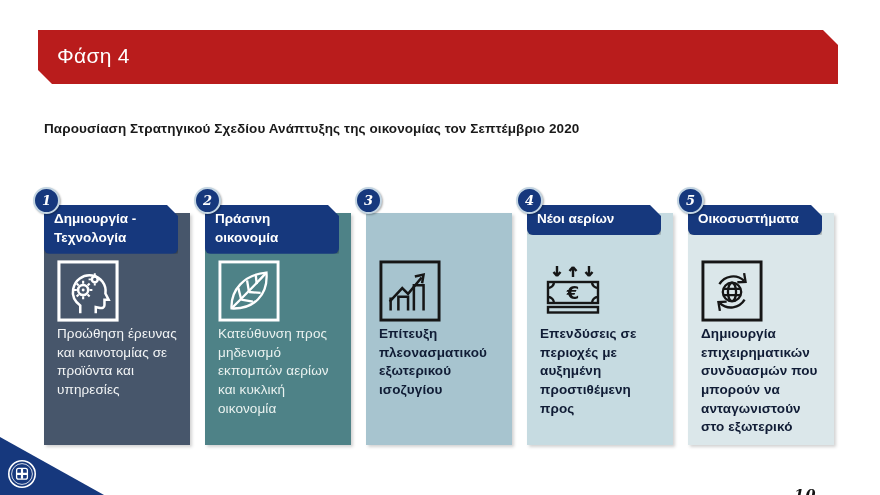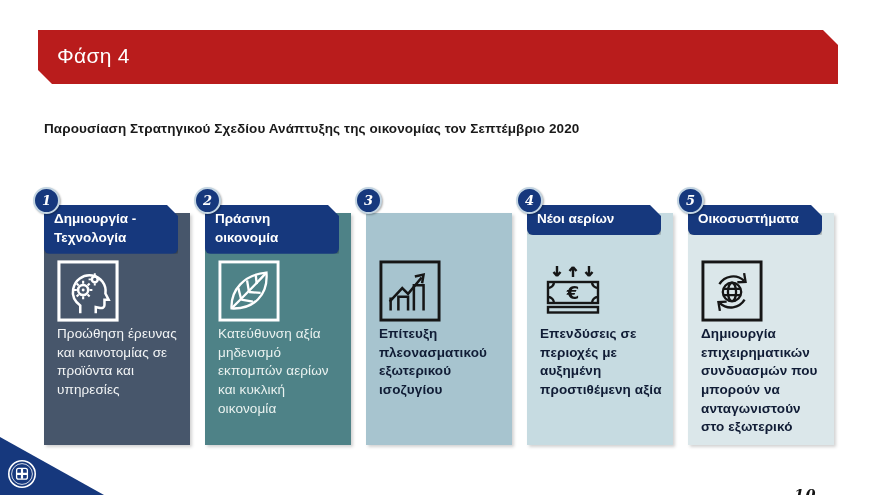--- a/index.html
+++ b/index.html
@@ -99,21 +99,21 @@
     <div class="badge">2</div>
     <div class="hdr">Πράσινη οικονομία</div>
     <div class="icon-wrap">
       <svg width="62" height="62" viewBox="0 0 64 64" fill="none" stroke="#ffffff" stroke-width="2.4">
         <rect x="2" y="2" width="60" height="60" stroke-width="3"></rect>
         <path d="M14 50 C13 31 27 15 50 13 C52 36 37 51 14 50 Z"></path>
         <path d="M14 50 C25 39 38 26 50 13"></path>
         <path d="M24 41 L21 29 M32 33 L30 21 M40 25 L39 16 M24 41 L36 43 M32 33 L44 34"></path>
       </svg>
     </div>
-    <div class="desc">Κατεύθυνση αξία μηδενισμό εκπομπών αερίων και κυκλική οικονομία</div>
+    <div class="desc">Κατεύθυνση προς μηδενισμό εκπομπών αερίων και κυκλική οικονομία</div>
   </div>
 
   <div class="col c3">
     <div class="body"></div>
     <div class="badge">3</div>
     <div class="icon-wrap">
       <svg width="62" height="62" viewBox="0 0 64 64" fill="none" stroke="#161616" stroke-width="2.6">
         <rect x="2" y="2" width="60" height="60" stroke-width="3"></rect>
         <path d="M12 52 V40 H14"></path>
         <path d="M20 52 V38 H30 V52"></path>
@@ -133,21 +133,21 @@
       <svg width="66" height="62" viewBox="0 0 66 62" fill="none" stroke="#161616" stroke-width="2.4">
         <path d="M17 6 V16 M17 16 l-3.5 -4 M17 16 l3.5 -4"></path>
         <path d="M33 17 V7 M33 7 l-3.5 4 M33 7 l3.5 4"></path>
         <path d="M49 6 V16 M49 16 l-3.5 -4 M49 16 l3.5 -4"></path>
         <rect x="8" y="22" width="50" height="21"></rect>
         <path d="M8 28 a6 6 0 0 0 6 -6 M58 28 a6 6 0 0 1 -6 -6 M8 37 a6 6 0 0 1 6 6 M58 37 a6 6 0 0 0 -6 6"></path>
         <text x="33" y="39" text-anchor="middle" font-size="18" font-weight="bold" fill="#161616" stroke="none" font-family="'DejaVu Sans',sans-serif">€</text>
         <rect x="8" y="47" width="50" height="5.5"></rect>
       </svg>
     </div>
-    <div class="desc">Επενδύσεις σε περιοχές με αυξημένη προστιθέμενη αξία</div>
+    <div class="desc">Επενδύσεις σε περιοχές με αυξημένη προστιθέμενη προς</div>
   </div>
 
   <div class="col c5">
     <div class="body"></div>
     <div class="badge">5</div>
     <div class="hdr">Οικοσυστήματα</div>
     <div class="icon-wrap">
       <svg width="62" height="62" viewBox="0 0 64 64" fill="none" stroke="#161616" stroke-width="2.4">
         <rect x="2" y="2" width="60" height="60" stroke-width="3"></rect>
         <circle cx="32" cy="33" r="9.5"></circle>

